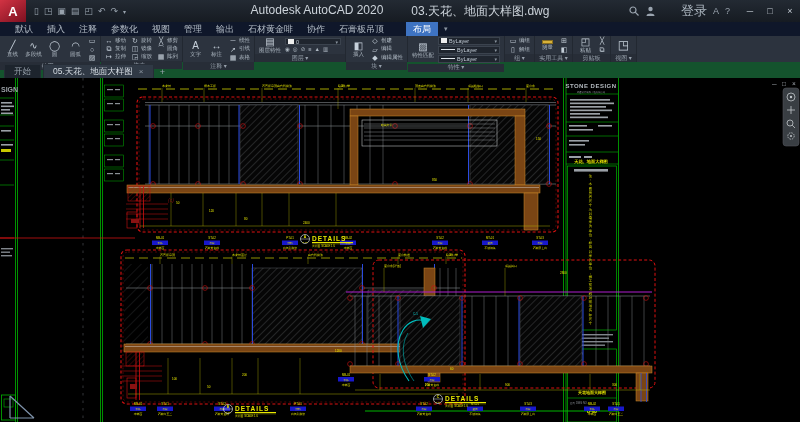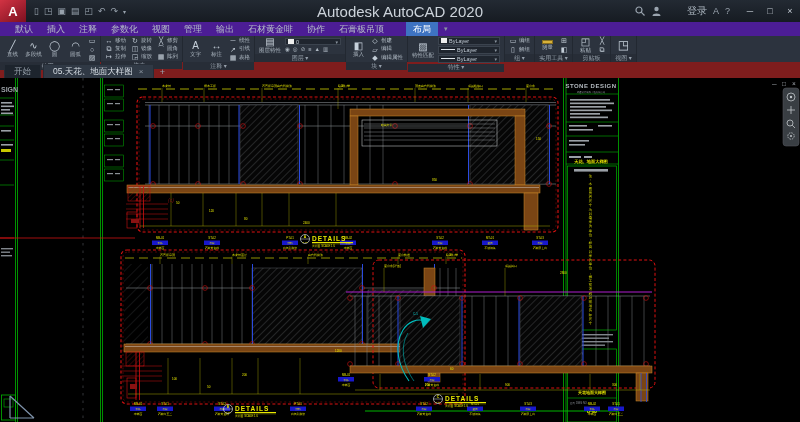--- a/index.html
+++ b/index.html
@@ -3,30 +3,30 @@
 <meta charset="utf-8">
 <style>
   * { box-sizing: border-box; margin: 0; padding: 0; }
   html,body { width:800px; height:422px; overflow:hidden; background:#000;
     font-family:"Liberation Sans",sans-serif; }
   
   .titlebar{height:22px;background:linear-gradient(#232a33,#161b22);display:flex;align-items:center;color:#b8c1cb;position:relative;}
   .acad-logo{width:26px;height:22px;background:linear-gradient(145deg,#d23343,#7d1020);color:#fff;font-weight:bold;font-size:13px;display:flex;align-items:center;justify-content:center;}
   .qat{display:flex;gap:5px;margin-left:8px;font-size:9px;color:#97a1ac;align-items:center;}
   .qat span{cursor:default;}
-  .title-center{position:absolute;left:50%;transform:translateX(-50%);display:flex;gap:28px;font-size:15px;color:#ccd3da;white-space:nowrap;}
+  .title-center{position:absolute;left:50%;transform:translateX(-50%);display:flex;gap:28px;font-size:12px;color:#ccd3da;white-space:nowrap;}
   .tb-right{margin-left:auto;display:flex;align-items:center;gap:6px;}
   .searchbox{width:118px;height:14px;background:#272e38;border:1px solid #3b434e;font-size:8px;color:#cfd6dd;padding:0 4px;outline:none;}
   .searchbox::placeholder{color:#7f8894;}
   .tb-ic{font-size:9px;color:#9aa4af;}
-  .signin{font-size:10px;color:#aeb8c2;margin-left:20px;}
+  .signin{font-size:13px;color:#aeb8c2;margin-left:20px;}
   .win-btns{display:flex;margin-left:4px;}
   .win-btn{width:20px;height:22px;display:flex;align-items:center;justify-content:center;font-size:9px;color:#c3cad2;}
   
-  .rtabs{height:14px;background:#4c1d95;display:flex;align-items:stretch;font-size:9px;color:#b4bdc7;padding-left:8px;}
+  .rtabs{height:14px;background:#0f172a;display:flex;align-items:stretch;font-size:9px;color:#b4bdc7;padding-left:8px;}
   .rtab{padding:0 7px;display:flex;align-items:center;cursor:default;}
   .rtab.active{background:#3e73c2;color:#fff;margin-left:15px;}
   .rtab-ovf{padding:0 6px;display:flex;align-items:center;color:#8d97a2;font-size:7px;}
   
   .ribbon{height:26px;background:#2c333e;display:flex;}
   .panel{display:flex;flex-direction:column;border-right:1px solid #222831;}
   .p-body{flex:1;display:flex;align-items:center;gap:4px;padding:1px 4px;}
   .p-label{height:8px;font-size:6px;color:#96a0ab;display:flex;align-items:center;justify-content:center;background:#272d37;white-space:nowrap;padding:0 3px;}
   .big{display:flex;flex-direction:column;align-items:center;justify-content:center;min-width:17px;font-size:5.5px;color:#aeb8c2;line-height:1.1;text-align:center;}
   .big .ic{font-size:10px;color:#c6d0da;line-height:1;}
@@ -34,21 +34,21 @@
   .sm{display:flex;align-items:center;gap:2px;font-size:5.5px;color:#aeb8c2;line-height:1;}
   .sm .ic{font-size:7px;color:#c2ccd6;width:8px;text-align:center;}
   .m-grid{display:grid;grid-template-columns:repeat(3,auto);gap:1px 5px;}
   .dd{display:flex;align-items:center;background:#1f252e;border:1px solid #3b434e;height:7.5px;font-size:5.5px;color:#c2ccd6;padding:0 2px;gap:2px;}
   .dd .sw{width:6px;height:5px;background:#eeeeee;}
   .dd .ln{width:14px;height:1px;background:#dfe5ea;}
   .dd .caret{font-size:5px;color:#8d97a2;margin-left:auto;}
   .ruler-ic{width:11px;height:4px;background:#d8b23a;border:0.5px solid #8a6f1e;}
   .rb-fill{flex:1;background:#2c333e;}
   
-  .ftabs{height:16px;background:#7f1d1d;display:flex;align-items:flex-end;padding-left:4px;gap:2px;}
+  .ftabs{height:16px;background:#14532d;display:flex;align-items:flex-end;padding-left:4px;gap:2px;}
   .ftab{height:14px;padding:0 9px;font-size:8.5px;color:#9aa4ae;background:#1d242d;display:flex;align-items:center;gap:6px;border:1px solid #262d37;border-bottom:none;}
   .ftab.active{background:#303945;color:#d6dde4;}
   .ftab .x{font-size:8px;color:#8d97a2;}
   .fplus{width:14px;height:13px;color:#9aa4ae;font-size:9px;display:flex;align-items:center;justify-content:center;}
   svg text{font-family:"Liberation Sans",sans-serif;}
 </style>
 </head>
 <body>
 
 <div class="titlebar">
@@ -58,20 +58,21 @@
     <span>◳</span>
     <span>▣</span>
     <span>▤</span>
     <span>◰</span>
     <span>↶</span>
     <span>↷</span>
     <span style="font-size:6px;">▾</span>
   </div>
   <div class="title-center">
     <span>Autodesk AutoCAD 2020</span>
+    <span>03.天花、地面大样图.dwg</span>
   </div>
   <div class="tb-right">
     <svg width="11" height="10">
         <circle cx="4" cy="4" r="3" fill="none" stroke="#9aa4af" stroke-width="1.2"></circle>
         <line x1="6.2" y1="6.2" x2="9.5" y2="9.5" stroke="#9aa4af" stroke-width="1.2"></line>
       </svg>
     <svg width="9" height="10">
         <circle cx="4.5" cy="3" r="2.2" fill="#9aa4af"></circle>
         <path d="M0.5,10 C0.5,6.8 8.5,6.8 8.5,10 Z" fill="#9aa4af"></path>
       </svg>

